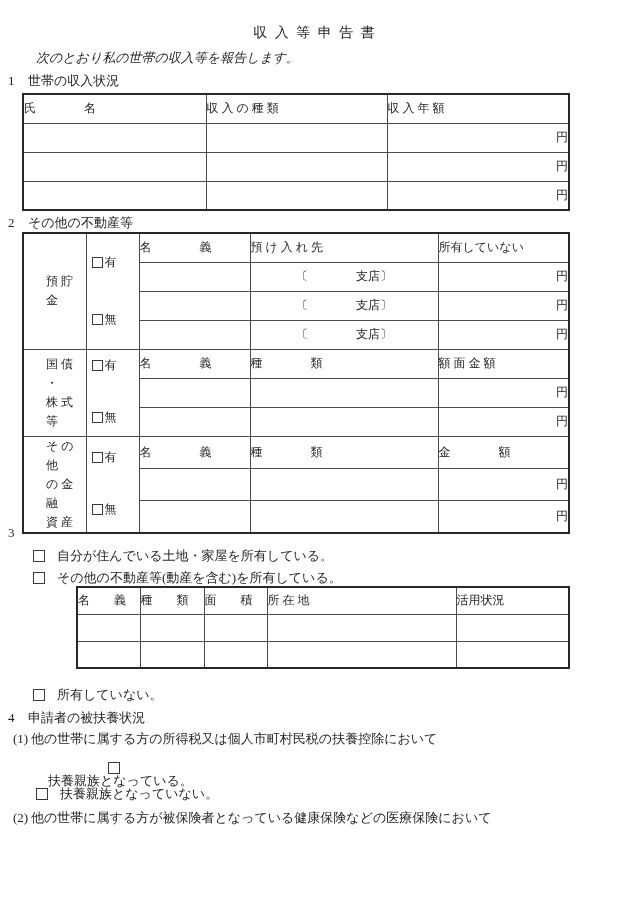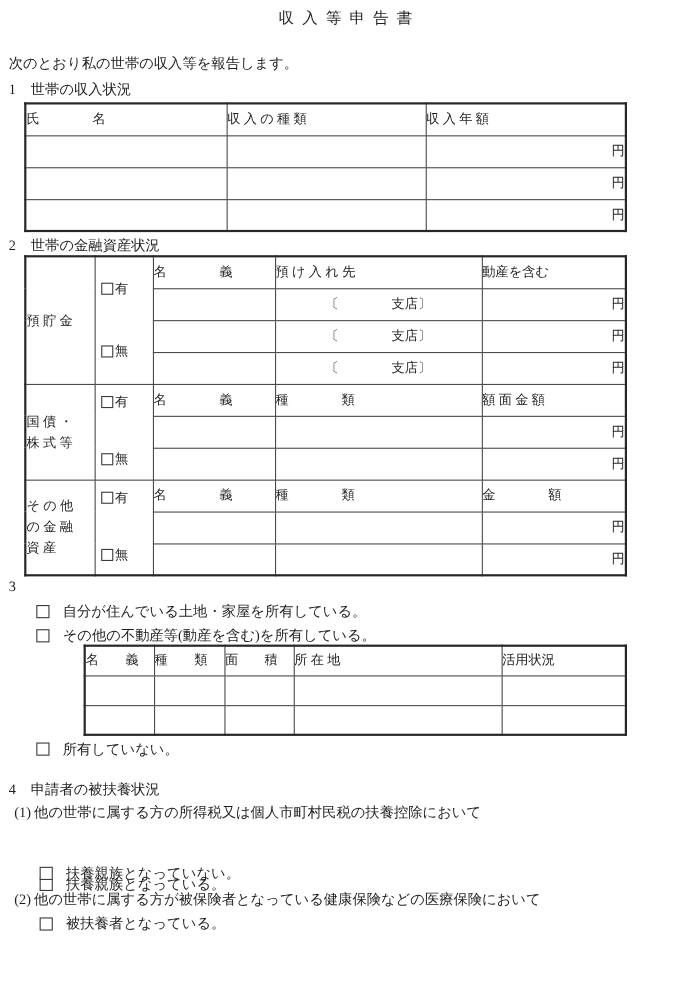--- a/index.html
+++ b/index.html
@@ -4,24 +4,24 @@
 <style>
   html,body { margin:0; padding:0; background:#e8e8e8; }
   .page {
     position:relative; width:630px; height:903px; margin:0 auto;
     background:#ffffff; color:#1f1f1f;
     font-family:"Liberation Serif","DejaVu Serif",serif;
     font-size:13px; overflow:hidden;
   }
 
   .title {
-    position:absolute; left:0; right:0; top:8px; height:18px;
+    position:absolute; left:0; right:0; top:24px; height:18px;
     text-align:center; font-size:14px; letter-spacing:2px; white-space:pre;
   }
-  .intro { position:absolute; left:8px; top:50px; height:16px; line-height:16px; }
+  .intro { position:absolute; left:36px; top:50px; height:16px; line-height:16px;font-style:italic; }
 
   .sec-heading { position:absolute; display:flex; height:16px; line-height:16px; }
   .sec-heading .num { display:inline-block; width:20px; }
   .sub-heading { position:absolute; display:flex; height:16px; line-height:16px; }
   .sub-heading .num { display:inline-block; width:18px; }
 
   .checkline { position:absolute; display:flex; align-items:center; height:16px; }
   .cbx {
     display:inline-block; width:10px; height:10px;
     border:1px solid #3a3a3a; background:#fff; flex:0 0 auto;
@@ -36,21 +36,21 @@
     overflow:hidden; white-space:nowrap;
   }
   tr.r29 { height:29px; }
   tr.r27 { height:27px; }
   th.hdr { text-align:left; }
   td.yen { text-align:right; padding-right:11px; }
   td.branch { text-align:center; padding-right:13px; }
   td.fill { background:#ffffff; }
 
   td.lbl { vertical-align:middle; }
-  .lbltext { padding-left:0; white-space:pre-line; line-height:19px; }
+  .lbltext { padding-left:22px; white-space:pre-line; line-height:19px; }
 
   td.chkcol { vertical-align:top; }
   .chkwrap { display:flex; flex-direction:column; padding-left:5px; box-sizing:border-box; }
   .chkwrap.h4 { height:114px; justify-content:space-around; }
   .chkwrap.h3 { height:85px; justify-content:space-between; padding-top:7px; padding-bottom:9px; }
   .hasno { display:flex; align-items:center; }
   .hasno .cbx { width:9px; height:9px; margin-right:2px; }
 </style>
 </head>
 <body>
@@ -91,21 +91,21 @@
       <tr class="r29">
         <td class="fill"></td>
         <td class="fill"></td>
         <td class="yen"><span>円</span></td>
       </tr>
     </tbody>
   </table>
 
   <div class="sec-heading" style="left:8px; top:215px;">
     <span class="num">2</span>
-    <span>世帯の金融資産状況</span>
+    <span>その他の不動産等</span>
   </div>
 
   <table class="t" style="left:22px; top:232px; width:546px;">
     <colgroup>
         <col style="width:63px">
         <col style="width:53px">
         <col style="width:111px">
         <col style="width:188px">
         <col style="width:131px">
       </colgroup>
@@ -122,21 +122,21 @@
                 <span>有</span>
               </div>
             <div class="hasno">
                 <span class="cbx"></span>
                 <span>無</span>
               </div>
           </div>
         </td>
         <th class="hdr">名　　　　義</th>
         <th class="hdr">預 け 入 れ 先</th>
-        <th class="hdr">動産を含む</th>
+        <th class="hdr">所有していない</th>
       </tr>
       <tr class="r29">
         <td class="fill"></td>
         <td class="branch"><span>〔　　　　支店〕</span></td>
         <td class="yen"><span>円</span></td>
       </tr>
       <tr class="r29">
         <td class="fill"></td>
         <td class="branch"><span>〔　　　　支店〕</span></td>
         <td class="yen"><span>円</span></td>
@@ -253,45 +253,41 @@
       <tr class="r27">
         <td class="fill"></td>
         <td class="fill"></td>
         <td class="fill"></td>
         <td class="fill"></td>
         <td class="fill"></td>
       </tr>
     </tbody>
   </table>
 
-  <div class="checkline" style="left:33px; top:673px;">
+  <div class="checkline" style="left:33px; top:687px;">
     <span class="cbx"></span>
     <span class="optlabel">所有していない。</span>
   </div>
 
   <div class="sec-heading" style="left:8px; top:710px;">
     <span class="num">4</span>
     <span>申請者の被扶養状況</span>
   </div>
 
   <div class="sub-heading" style="left:13px; top:731px;">
     <span class="num">(1)</span>
     <span>他の世帯に属する方の所得税又は個人市町村民税の扶養控除において</span>
   </div>
-  <div class="checkline" style="left:36px; top:796px;">
+  <div class="checkline" style="left:36px; top:762px;flex-direction:column;">
     <span class="cbx"></span>
     <span class="optlabel">扶養親族となっている。</span>
   </div>
   <div class="checkline" style="left:36px; top:786px;">
     <span class="cbx"></span>
     <span class="optlabel">扶養親族となっていない。</span>
   </div>
 
   <div class="sub-heading" style="left:13px; top:810px;">
     <span class="num">(2)</span>
     <span>他の世帯に属する方が被保険者となっている健康保険などの医療保険において</span>
   </div>
-  <div class="checkline" style="left:36px; top:832px;">
-    <span class="cbx"></span>
-    <span class="optlabel">被扶養者となっている。</span>
-  </div>
 
 </div>
 
 </body></html>

